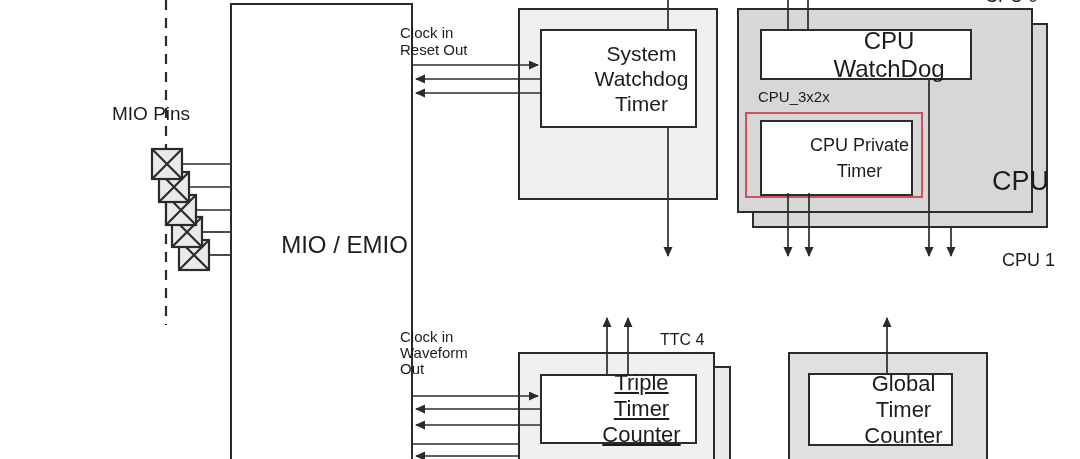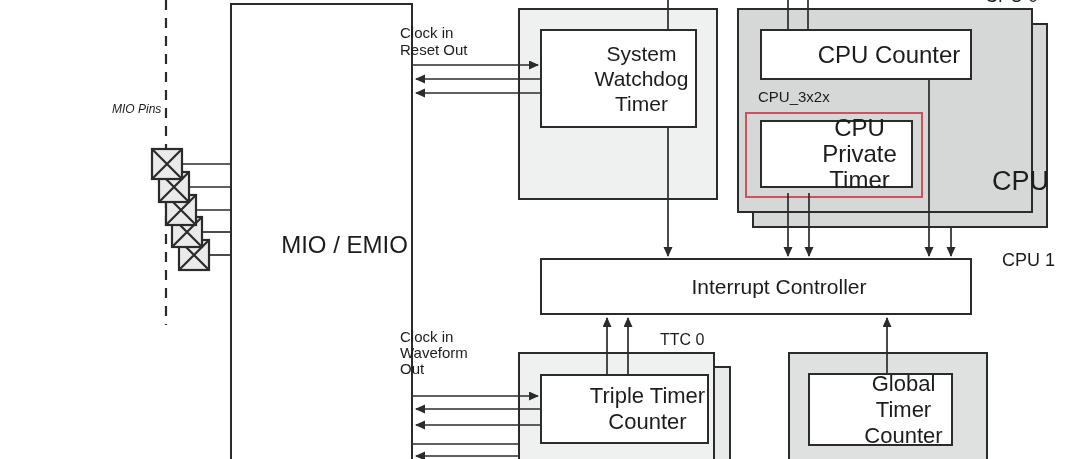--- a/index.html
+++ b/index.html
@@ -23,59 +23,56 @@
   <div class="abs box" style="left:540px;top:29px;width:157px;height:99px;font-size:21px;line-height:25px;">
     <span class="lbl-multi" style="white-space:pre-line;">System
 Watchdog
 Timer</span>
   </div>
 
   <div class="abs container-box" style="left:752px;top:23px;width:296px;height:205px;background:#d6d8d7;"></div>
   <div class="abs container-box" style="left:737px;top:8px;width:296px;height:205px;background:#d6d8d7;"></div>
 
   <div class="abs box" style="left:760px;top:29px;width:212px;height:51px;font-size:24px;">
-    <span>CPU Counter</span>
+    <span>CPU WatchDog</span>
   </div>
 
   <div class="lbl lbl-left" style="left:758px;top:89px;font-size:15px;">CPU_3x2x</div>
 
   <div class="abs" style="left:745px;top:112px;width:178px;height:86px;border:2px solid #cc5260;"></div>
 
-  <div class="abs box" style="left:760px;top:120px;width:153px;height:68px;font-size:24px;line-height:26px;">
+  <div class="abs box" style="left:760px;top:120px;width:153px;height:76px;font-size:18px;line-height:26px;">
     <span style="white-space:pre-line;">CPU Private
 Timer</span>
   </div>
 
   <div class="lbl" style="left:963px;top:166px;font-size:27px;margin-left:29px;">CPU</div>
   <div class="lbl" style="left:985px;top:-14px;font-size:18px;">CPU 0</div>
   <div class="lbl" style="left:1002px;top:230px;font-size:18px;margin-top:20px;">CPU 1</div>
 
   <div class="abs box" style="left:230px;top:3px;width:183px;height:470px;font-size:24px;align-items:flex-start;">
     <span style="margin-top:226px;">MIO / EMIO</span>
   </div>
 
-  <div class="abs box" style="left:540px;top:258px;width:432px;height:57px;font-size:21px;">
-    <span>Interrupt Controller</span>
-  </div>
 
   <div class="abs container-box" style="left:533px;top:366px;width:198px;height:110px;background:#e8eae9;"></div>
   <div class="abs container-box" style="left:518px;top:352px;width:197px;height:120px;background:#eff1f0;"></div>
-  <div class="abs box" style="left:540px;top:374px;width:169px;height:70px;font-size:22px;line-height:26px;">
+  <div class="abs box" style="left:540px;top:374px;width:157px;height:70px;font-size:22px;line-height:26px;text-decoration:underline;">
     <span style="white-space:pre-line;">Triple Timer
 Counter</span>
   </div>
-  <div class="lbl" style="left:660px;top:331px;width:75px;font-size:16px;">TTC 0</div>
+  <div class="lbl" style="left:660px;top:331px;width:75px;font-size:16px;">TTC 4</div>
 
   <div class="abs container-box" style="left:788px;top:352px;width:200px;height:120px;background:#dfe1e0;"></div>
   <div class="abs box" style="left:808px;top:373px;width:145px;height:73px;font-size:22px;line-height:26px;">
     <span style="white-space:pre-line;">Global Timer
 Counter</span>
   </div>
 
-  <div class="lbl" style="left:112px;top:103px;width:100px;font-size:12px;font-style:italic;">MIO Pins</div>
+  <div class="lbl" style="left:112px;top:103px;width:100px;font-size:19px;">MIO Pins</div>
   <div class="lbl" style="left:400px;top:24px;width:130px;font-size:15px;line-height:17px;">Clock in
 Reset Out</div>
   <div class="lbl" style="left:400px;top:329px;width:130px;font-size:15px;line-height:16px;">Clock in
 Waveform
 Out</div>
 
   <svg width="1080" height="459" viewBox="0 0 1080 459">
     <defs>
       <marker id="ah" markerUnits="userSpaceOnUse" markerWidth="11" markerHeight="10" refX="9" refY="4.5" orient="auto">
         <path d="M0,0 L10,4.5 L0,9 z" fill="#2b2b2b"></path>

